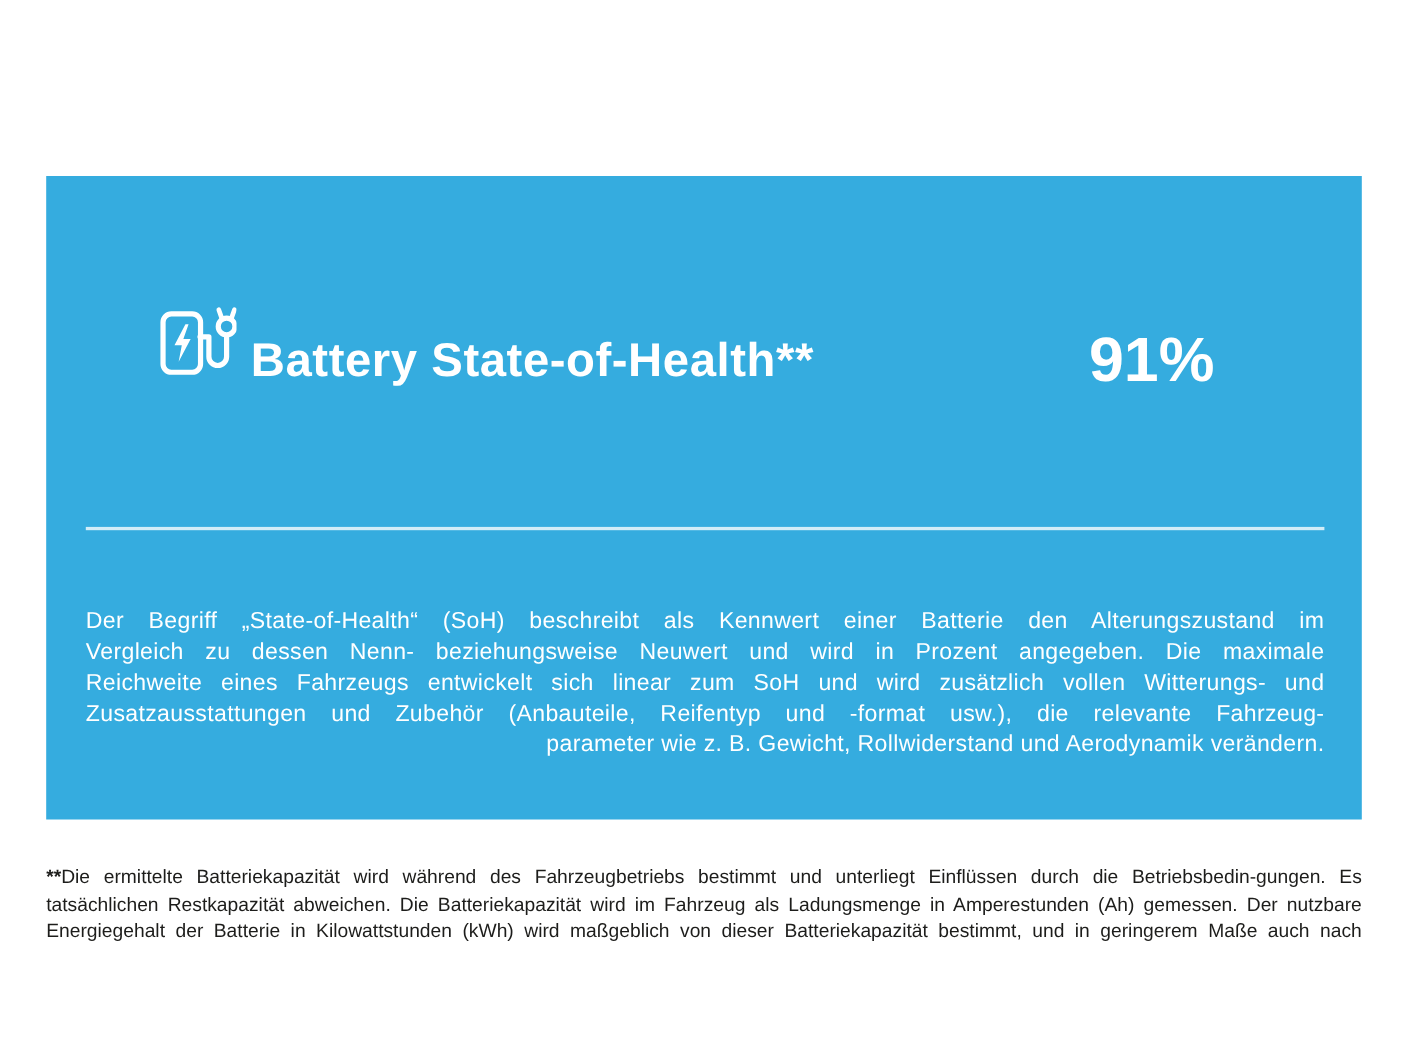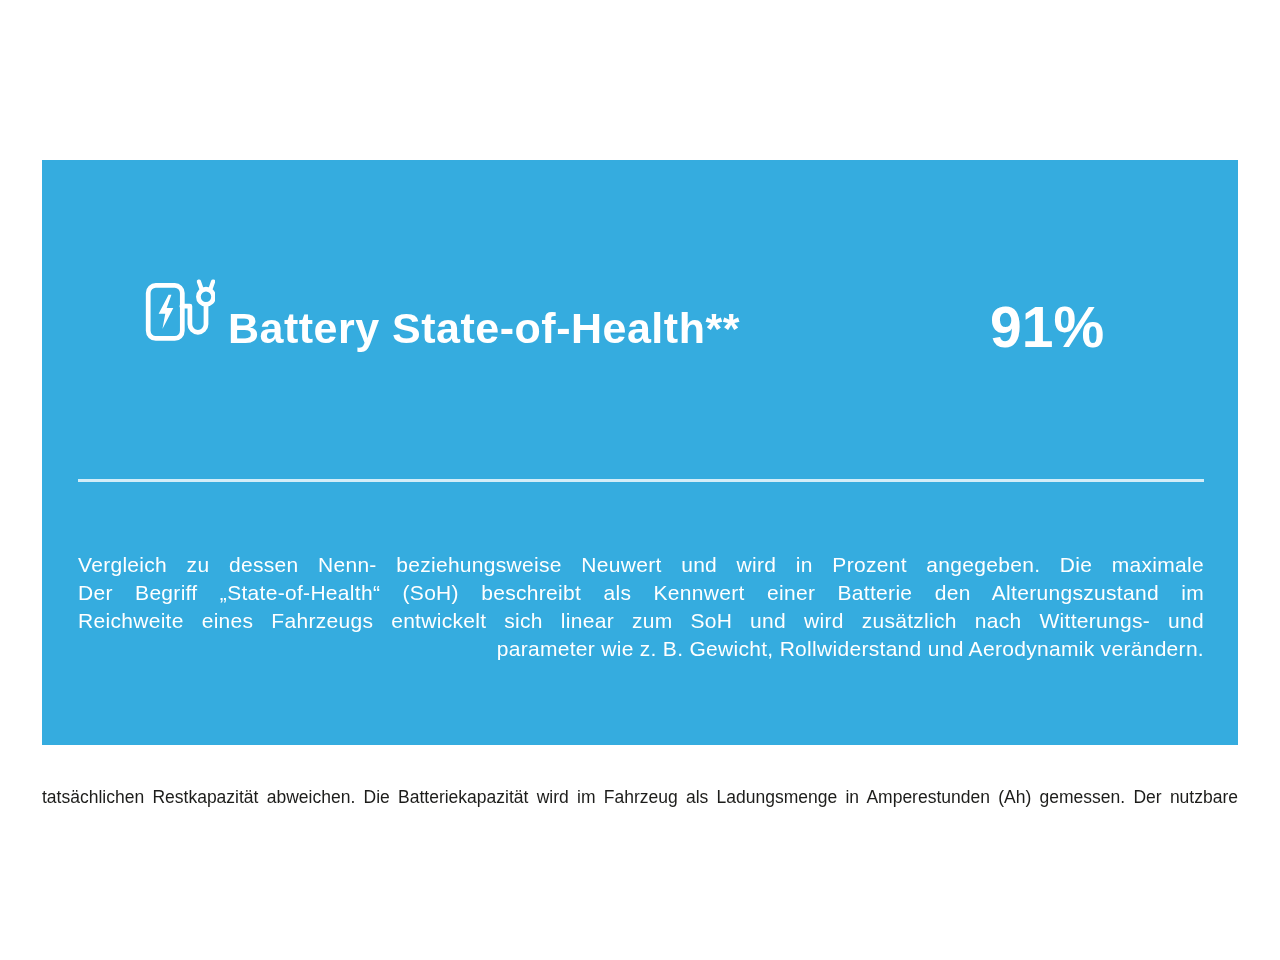--- a/index.html
+++ b/index.html
@@ -106,25 +106,28 @@
       </svg>
     </span>
 
     <h1 class="card-title">Battery State-of-Health**</h1>
 
     <div class="soh-value">91%</div>
 
     <div class="divider"></div>
 
     <div class="desc">
+      <div class="jline">Der Begriff „State-of-Health“ (SoH) beschreibt als Kennwert einer Batterie den Alterungszustand im</div>
       <div class="jline">Vergleich zu dessen Nenn- beziehungsweise Neuwert und wird in Prozent angegeben. Die maximale</div>
-      <div class="jline">Der Begriff „State-of-Health“ (SoH) beschreibt als Kennwert einer Batterie den Alterungszustand im</div>
-      <div class="jline">Reichweite eines Fahrzeugs entwickelt sich linear zum SoH und wird zusätzlich nach Witterungs- und</div>
+      <div class="jline">Reichweite eines Fahrzeugs entwickelt sich linear zum SoH und wird zusätzlich vollen Witterungs- und</div>
+      <div class="jline">Zusatzausstattungen und Zubehör (Anbauteile, Reifentyp und -format usw.), die relevante Fahrzeug-</div>
       <div class="lline">parameter wie z. B. Gewicht, Rollwiderstand und Aerodynamik verändern.</div>
     </div>
 
   </section>
 
   <footer class="footnote">
+    <div class="jline"><span class="fn-marker">**</span><span>Die ermittelte Batteriekapazität wird während des Fahrzeugbetriebs bestimmt und unterliegt Einflüssen durch die Betriebsbedin-gungen. Es</span></div>
     <div class="jline">tatsächlichen Restkapazität abweichen. Die Batteriekapazität wird im Fahrzeug als Ladungsmenge in Amperestunden (Ah) gemessen. Der nutzbare</div>
+    <div class="jline">Energiegehalt der Batterie in Kilowattstunden (kWh) wird maßgeblich von dieser Batteriekapazität bestimmt, und in geringerem Maße auch nach</div>
   </footer>
 
 </div>
 
 </body></html>

